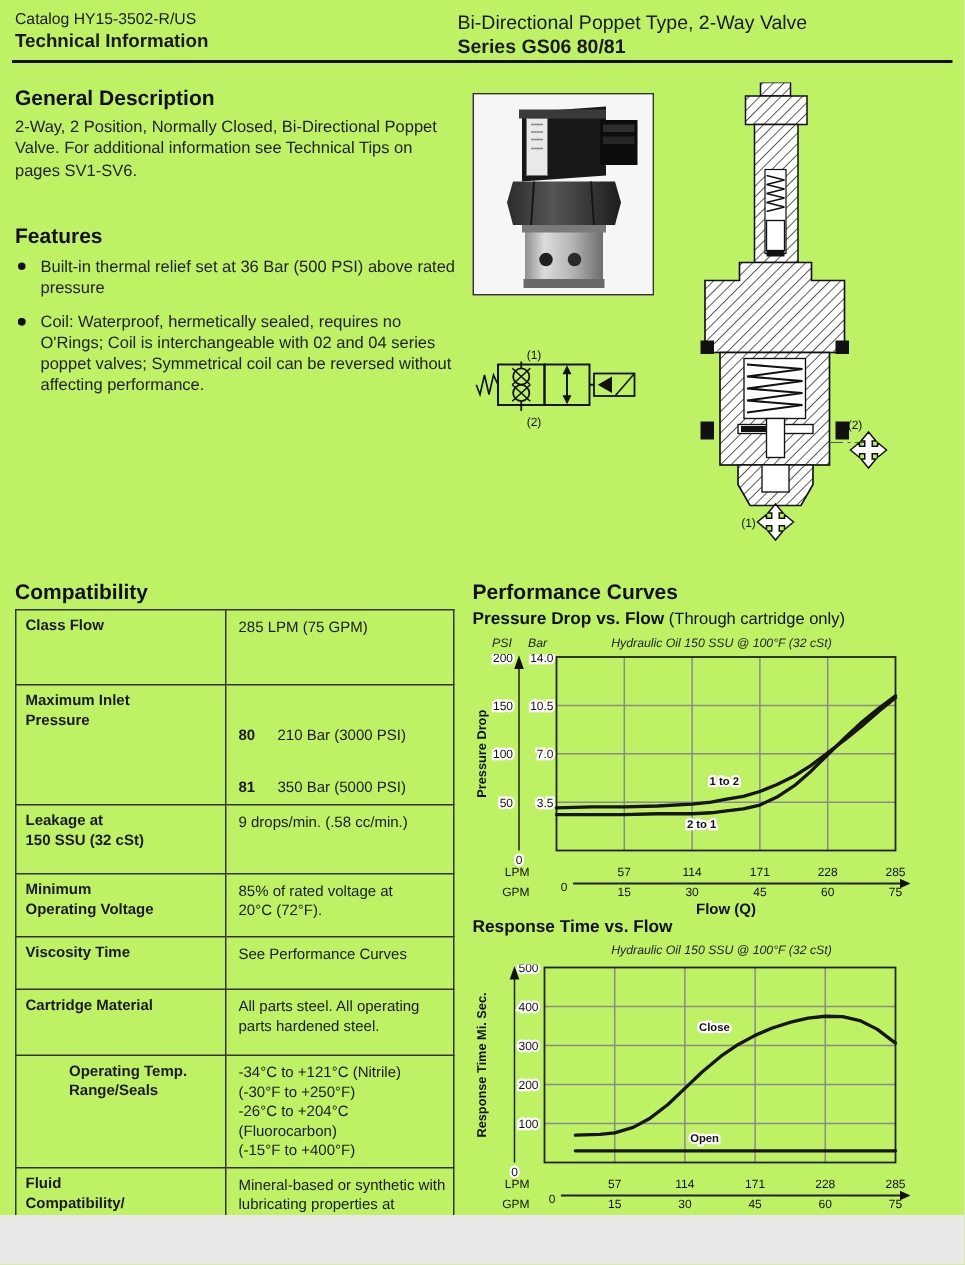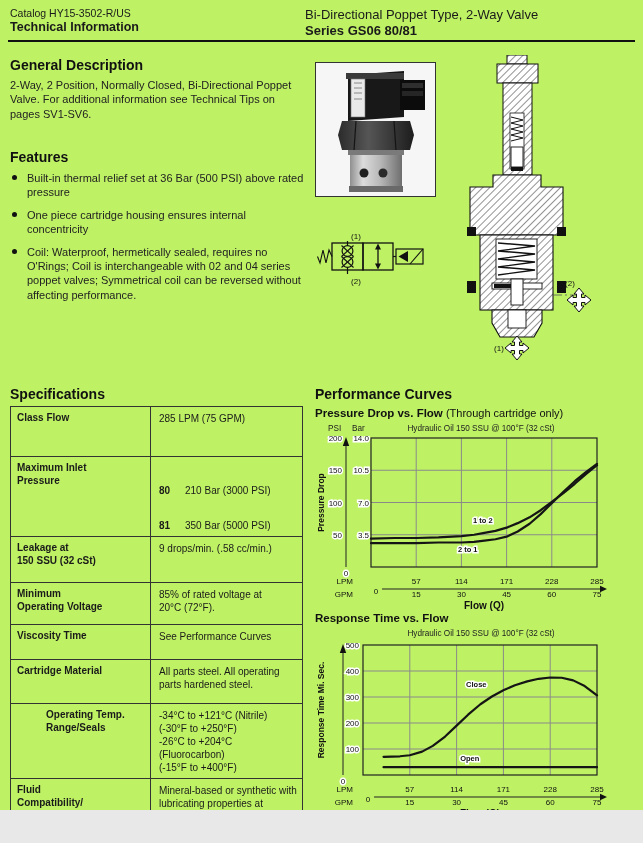--- a/index.html
+++ b/index.html
@@ -17,21 +17,21 @@
   ul.feat li{position:relative;padding-left:17px;margin-bottom:9px;font-size:11px;line-height:1.28;color:#222;}
   ul.feat li .dot{position:absolute;left:2px;top:4px;width:5px;height:5px;border-radius:50%;background:#111;}
   .photo-frame{border:1px solid #333;background:#fafafa;}
   table.spec{border-collapse:collapse;width:293px;}
   table.spec td{border:1px solid #333;vertical-align:top;white-space:pre-line;}
   td.spec-label{font-weight:bold;font-size:10px;width:100px;padding:5px 4px 4px 6px;line-height:1.25;}
   td.spec-value{font-size:10px;padding:5px 4px 4px 8px;line-height:1.3;}
   td.spec-value div b{display:inline-block;width:26px;font-size:10px;margin-top:22px;}
   .chart-title{position:absolute;font-size:11px;color:#111;white-space:nowrap;}
   .chart-title b{font-size:11.5px;}
-  .chart-subrow{position:absolute;width:328px;height:11px;font-size:8.2px;color:#222;}
+  .chart-subrow{position:absolute;width:328px;height:11px;font-size:8.2px;color:#222;font-style:italic;}
   .chart-subrow .units span{position:absolute;top:0;}
   .chart-subrow .subtitle{position:absolute;left:58px;width:216px;text-align:center;top:0;}
   svg text{font-family:"Liberation Sans","DejaVu Sans",sans-serif;}
 </style>
 </head>
 <body>
 
 <div class="page">
 
   <div class="abs" style="left:10px;top:7px;">
@@ -46,21 +46,21 @@
 
   <div class="abs" style="left:10px;top:57px;width:296px;">
     <h2 class="sect">General Description</h2>
     <p class="body-text" style="margin:5px 0 0 0;">2-Way, 2 Position, Normally Closed, Bi-Directional Poppet Valve. For additional information see Technical Tips on pages SV1-SV6.</p>
   </div>
 
   <div class="abs" style="left:10px;top:149px;width:300px;">
     <h2 class="sect">Features</h2>
     <ul class="feat">
       <li><span class="dot"></span><span>Built-in thermal relief set at 36 Bar (500 PSI) above rated pressure</span></li>
-      <li><span class="dot"></span><span>One piece cartridge housing ensures internal concentricity</span></li>
+      <li><span class="dot"></span></li>
       <li><span class="dot"></span><span>Coil: Waterproof, hermetically sealed, requires no O'Rings; Coil is interchangeable with 02 and 04 series poppet valves; Symmetrical coil can be reversed without affecting performance.</span></li>
     </ul>
   </div>
 
   <div class="abs photo-frame" style="left:315px;top:62px;width:119px;height:133px;">
     <svg width="119" height="133" viewBox="0 0 119 133">
       <defs>
         <linearGradient id="metal" x1="0" y1="0" x2="1" y2="0">
           <stop offset="0" stop-color="#8f8f8f"></stop>
             <stop offset="0.25" stop-color="#dcdcdc"></stop>
@@ -155,21 +155,21 @@
     <rect x="42" y="255" width="18" height="18" fill="#fff" stroke="#111" stroke-width="0.9"></rect>
 
     <line x1="87" y1="240" x2="112" y2="240" stroke="#555" stroke-width="0.8" stroke-dasharray="9 3 2 3"></line>
     <text x="104" y="231" font-size="8" text-anchor="middle" fill="#111">(2)</text>
     <path transform="translate(113,245)" fill="#fff" stroke="#111" stroke-width="1" d="M 0,-12 L 5,-6 L 2.5,-6 L 2.5,-2.5 L 6,-2.5 L 6,-5 L 12,0 L 6,5 L 6,2.5 L 2.5,2.5 L 2.5,6 L 5,6 L 0,12 L -5,6 L -2.5,6 L -2.5,2.5 L -6,2.5 L -6,5 L -12,0 L -6,-5 L -6,-2.5 L -2.5,-2.5 L -2.5,-6 L -5,-6 Z"></path>
 
     <text x="33" y="296" font-size="8" text-anchor="middle" fill="#111">(1)</text>
     <path transform="translate(51,293)" fill="#fff" stroke="#111" stroke-width="1" d="M 0,-12 L 5,-6 L 2.5,-6 L 2.5,-2.5 L 6,-2.5 L 6,-5 L 12,0 L 6,5 L 6,2.5 L 2.5,2.5 L 2.5,6 L 5,6 L 0,12 L -5,6 L -2.5,6 L -2.5,2.5 L -6,2.5 L -6,5 L -12,0 L -6,-5 L -6,-2.5 L -2.5,-2.5 L -2.5,-6 L -5,-6 Z"></path>
   </svg>
 
-  <h2 class="sect abs" style="left:10px;top:386px;">Specifications</h2>
+  <h2 class="sect abs" style="left:10px;top:386px;">Compatibility</h2>
   <table class="spec abs" style="left:10px;top:406px;">
     <tbody id="spec-tbody">
         <tr>
           <td class="spec-label" style="height: 40px;">Class Flow</td>
           <td class="spec-value">285 LPM (75 GPM)</td>
         </tr>
         <tr>
           <td class="spec-label" style="height: 42px;">Maximum Inlet
 Pressure</td>
           <td class="spec-value"><div><b>80</b><span>210 Bar (3000 PSI)</span></div><div><b>81</b><span>350 Bar (5000 PSI)</span></div></td>

